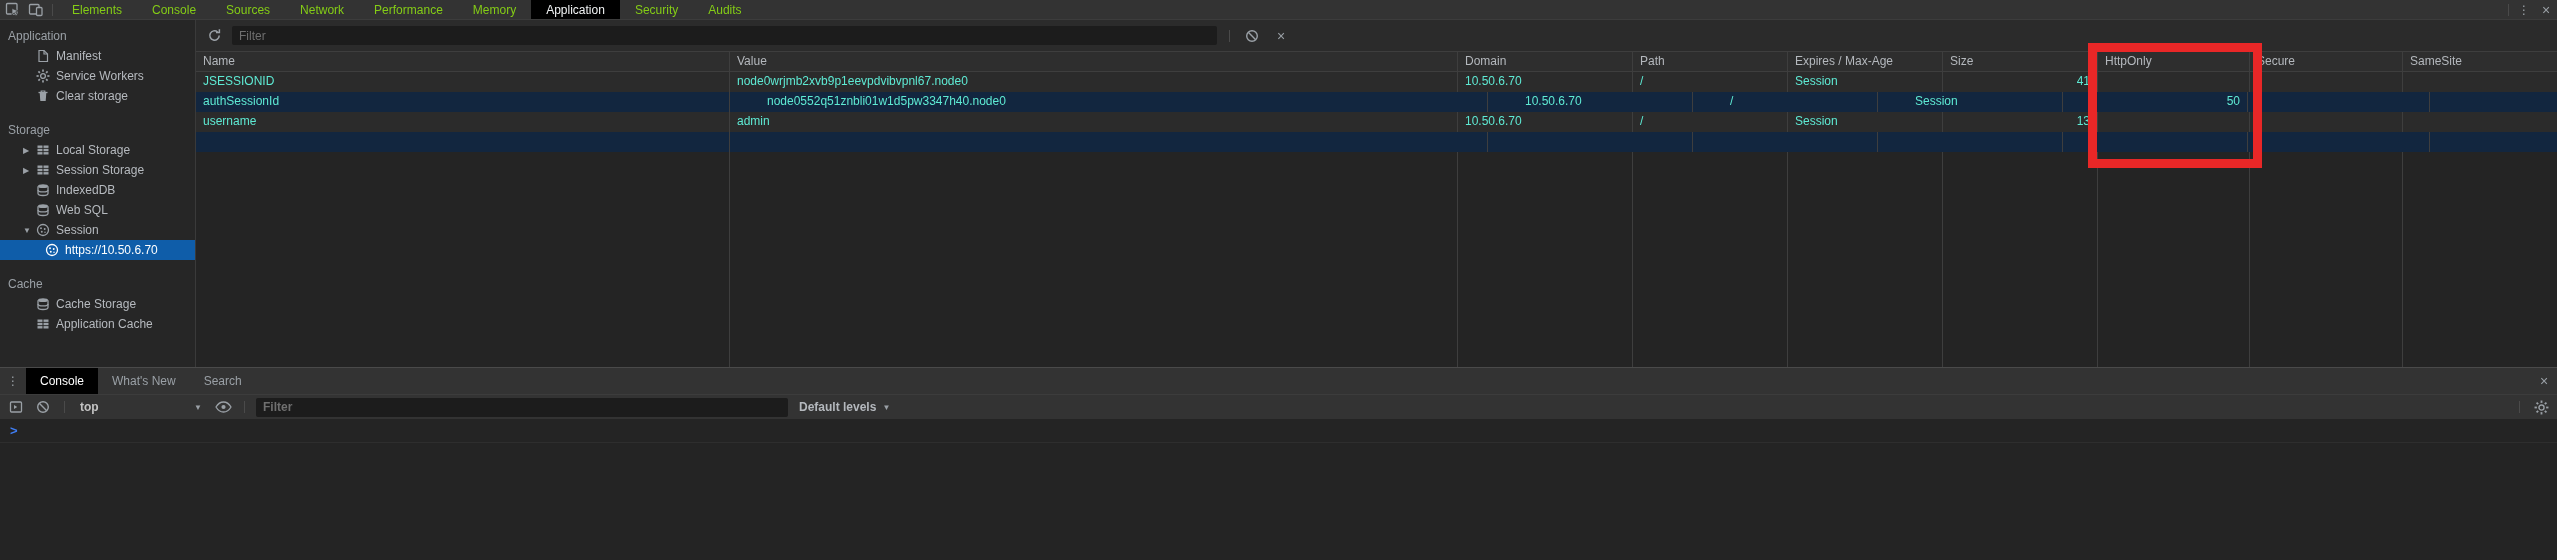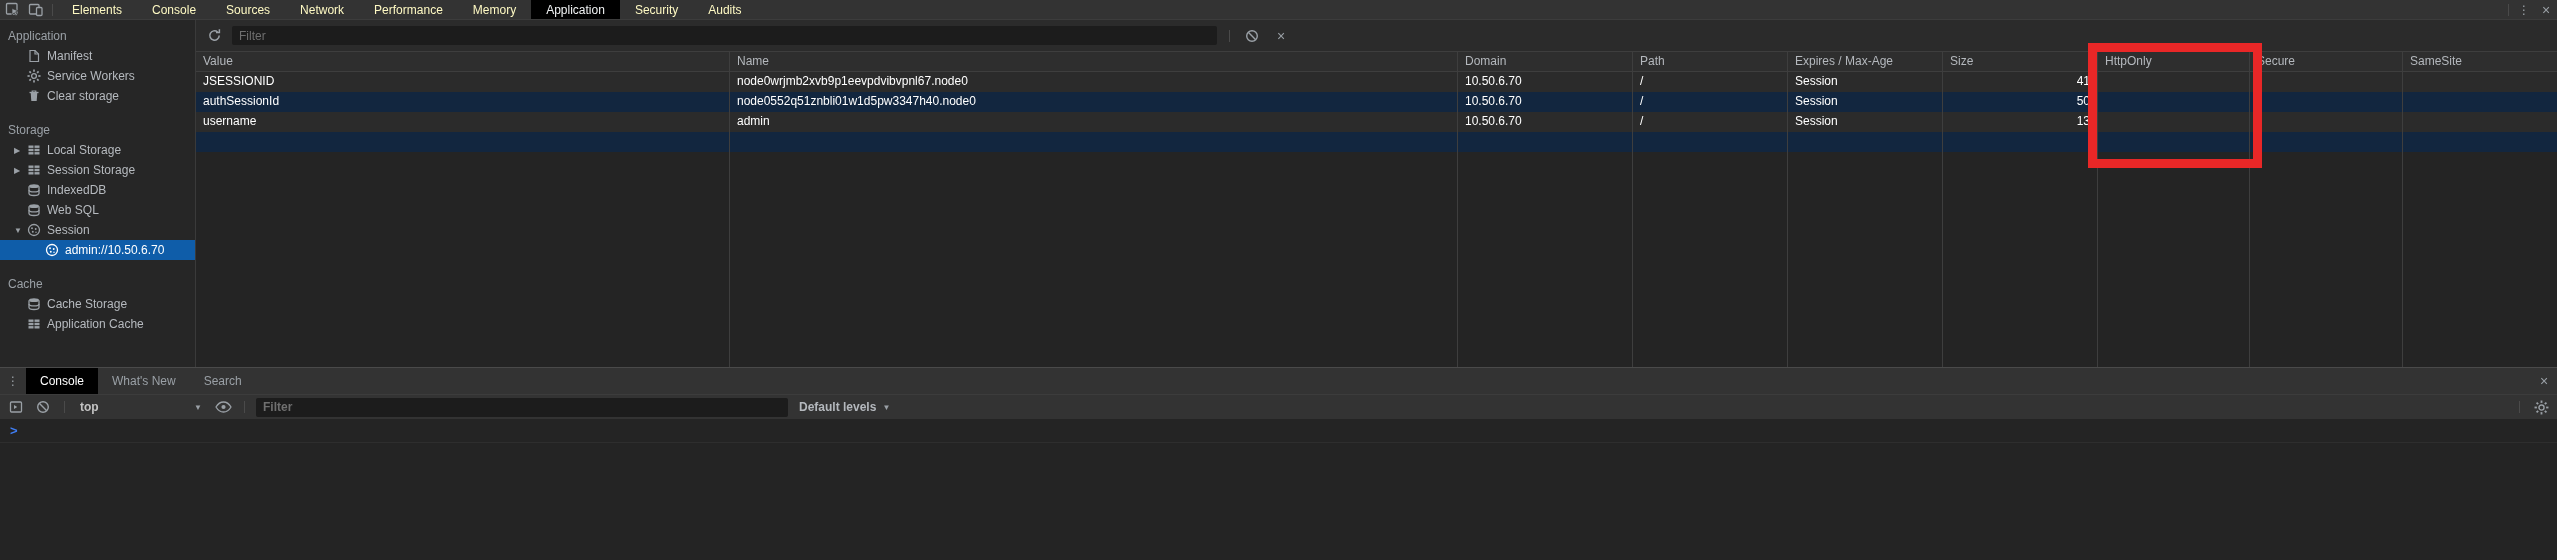--- a/index.html
+++ b/index.html
@@ -21,41 +21,41 @@
   .topbar {
     height: 20px; background:#333333; display:flex; align-items:stretch;
     border-bottom: 1px solid #3c3c3c;
   }
   .topbar .icon-btn {
     width: 24px; display:flex; align-items:center; justify-content:center; cursor:pointer;
   }
   .vdiv { width:1px; height:12px; background:#4a4a4a; align-self:center; margin:0 4px; }
   .tabs { display:flex; align-items:stretch; }
   .tab {
-    padding: 0 15px; display:flex; align-items:center; color:#fef9c3; cursor:pointer;
+    padding: 0 15px; display:flex; align-items:center; color:#84cc16; cursor:pointer;
     white-space:nowrap;
   }
   .tab.active { background:#000000; color:#f1f3f4; }
   .spacer { flex:1; }
   .glyph-btn { display:flex; align-items:center; justify-content:center; width:22px; color:#9aa0a6; cursor:pointer; font-size:14px; }
   .kebab { font-size:12px; letter-spacing:0; }
 
   
   .main { display:flex; height:347px; }
 
   
   .sidebar {
     width:196px; flex:none; background:#262626; border-right:1px solid #3a3a3a;
     padding-top:6px; overflow:hidden;
   }
   .sb-section-title { height:20px; line-height:20px; padding-left:8px; color:#9aa0a6; }
   .sb-section { margin-bottom:4px; }
   .sb-section + .sb-section { margin-top:14px; }
   .sb-item {
-    height:20px; display:flex; align-items:center; padding-left:14px; cursor:pointer;
+    height:20px; display:flex; align-items:center; padding-left:23px; cursor:pointer;
     color:#b6babf; white-space:nowrap;
   }
   .sb-item .disc { width:13px; flex:none; font-size:8px; color:#9aa0a6; }
   .sb-item .ico { margin-right:6px; }
   .sb-item.child { padding-left:32px; }
   .sb-item.selected { background:#0f5da9; color:#ffffff; }
   .sb-item.selected .ico, .sb-item.selected .disc { color:#ffffff; }
 
   
   .cookies-panel { flex:1; display:flex; flex-direction:column; min-width:0; }
@@ -74,23 +74,23 @@
   
   .grid { flex:1; display:flex; flex-direction:column; min-height:0; position:relative; }
   .cols { display:grid; grid-template-columns:534px 728px 175px 155px 155px 155px 152px 153px 1fr; }
   .gc {
     border-right:1px solid #3e3e3e; padding:0 7px; line-height:19px;
     overflow:hidden; white-space:nowrap;
   }
   .gc:last-child { border-right:none; }
   .grid-header { height:20px; background:#2e2e2e; border-bottom:1px solid #3e3e3e; color:#b4b8bd; flex:none; }
   .grid-header .gc { cursor:pointer; }
-  .row { height:20px; flex:none; cursor:pointer; color:#ffffff; }
+  .row { height:20px; flex:none; cursor:pointer; color:#5eead4; }
   .row.light { background:#2b2b2b; }
-  .row.stripe { background:#12263f; }
+  .row.stripe { background:#12263f;gap:30px; }
   .gc.num { text-align:right; }
   .filler { flex:1; }
   .filler .gc { height:100%; }
 
   
   .red-box {
     position:absolute; left:2088px; top:43px; width:174px; height:125px;
     border:9px solid #e92727; z-index:20; pointer-events:none;
   }
 
@@ -254,21 +254,21 @@
         </div>
         <div class="sb-item child selected">
           <span class="disc"></span>
           <svg class="ico" width="14" height="14" viewBox="0 0 14 14">
             <circle cx="7" cy="7" r="5.5" fill="none" stroke="currentColor" stroke-width="1.3"></circle>
             <circle cx="5" cy="5.3" r="0.95" fill="currentColor"></circle>
             <circle cx="8.7" cy="6" r="0.95" fill="currentColor"></circle>
             <circle cx="5.8" cy="8.8" r="0.95" fill="currentColor"></circle>
             <circle cx="9" cy="9.2" r="0.75" fill="currentColor"></circle>
           </svg>
-          <span>admin://10.50.6.70</span>
+          <span>https://10.50.6.70</span>
         </div>
       </div>
 
       <div class="sb-section">
         <div class="sb-section-title">Cache</div>
         <div class="sb-item">
           <span class="disc"></span>
           <svg class="ico" width="14" height="14" viewBox="0 0 14 14">
             <ellipse cx="7" cy="3.2" rx="5" ry="1.9" fill="currentColor"></ellipse>
             <path d="M2 3.2v7.4c0 1 2.2 1.9 5 1.9s5-.9 5-1.9V3.2" fill="none" stroke="currentColor" stroke-width="1.3"></path>
@@ -307,22 +307,22 @@
           <svg class="ico" width="14" height="14" viewBox="0 0 14 14">
             <circle cx="7" cy="7" r="5.3" fill="none" stroke="currentColor" stroke-width="1.4"></circle>
             <line x1="3.3" y1="3.3" x2="10.7" y2="10.7" stroke="currentColor" stroke-width="1.4"></line>
           </svg>
         </div>
         <div class="glyph-btn">×</div>
       </div>
 
       <div class="grid">
         <div class="grid-header cols">
+          <div class="gc">Name</div>
           <div class="gc">Value</div>
-          <div class="gc">Name</div>
           <div class="gc">Domain</div>
           <div class="gc">Path</div>
           <div class="gc">Expires / Max-Age</div>
           <div class="gc">Size</div>
           <div class="gc">HttpOnly</div>
           <div class="gc">Secure</div>
           <div class="gc">SameSite</div>
         </div>
 
         <div class="row light cols">

